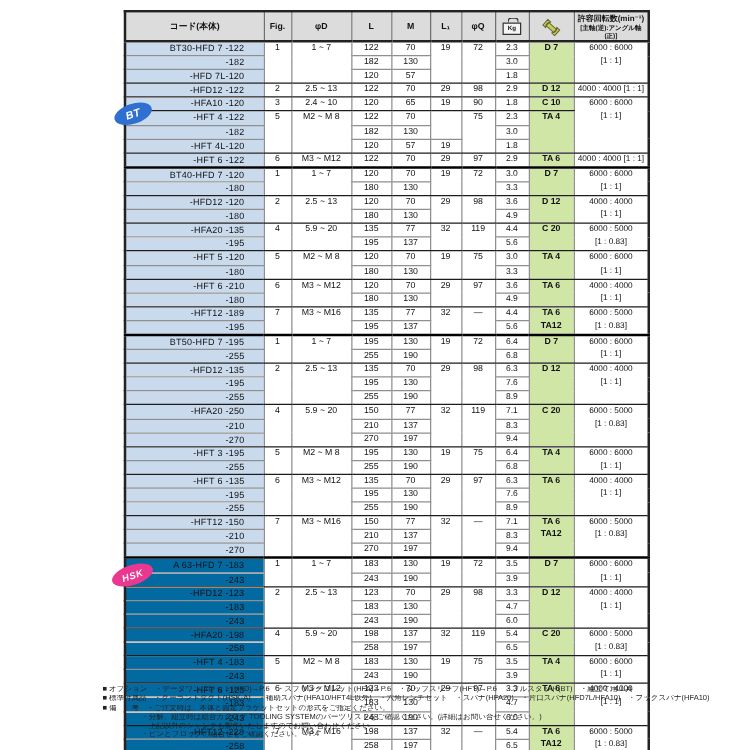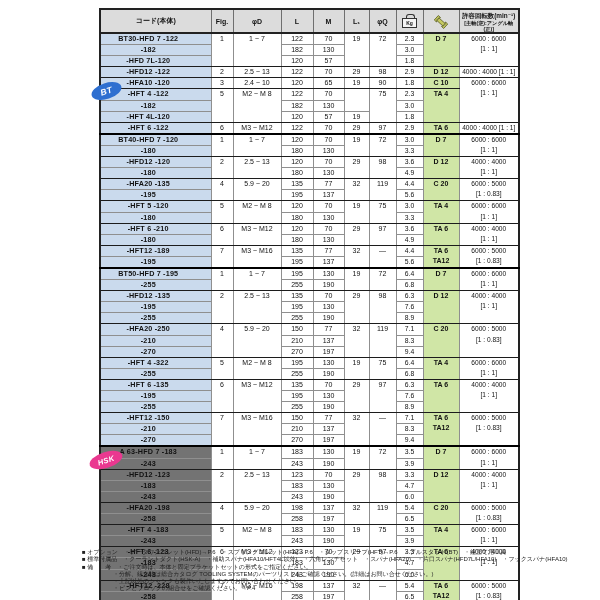--- a/index.html
+++ b/index.html
@@ -21,24 +21,24 @@
     padding:0;overflow:hidden;
   }
   td{
     border:1px solid #8f8f8f;padding:0;overflow:hidden;
     font-size:7px;line-height:10.1px;vertical-align:top;text-align:center;
     white-space:pre-line;
   }
   td.bg{border-bottom:1.5px solid #1c1c1c;}
   td.bs{border-bottom:2.5px solid #000;}
   td.c-code{
-    background:#cadaed;padding-right:15px;
-    font-weight:bold;font-size:7.2px;letter-spacing:0.2px;
-  }
-  td.c-code.hsk{background:#737373;}
+    background:#cadaed;text-align:right;padding-right:15px;
+    font-weight:normal;font-size:7.2px;letter-spacing:0.2px;
+  }
+  td.c-code.hsk{background:#0369a1;}
   td.c-tool{background:#d0e6a6;font-weight:bold;}
   td.c-rpm{font-size:6.6px;}
   td.c-kg{font-size:6.8px;}
   .hd-rpm-sub{display:block;font-size:5.2px;font-weight:bold;line-height:6px;}
   .hd-rpm-main{display:block;font-size:6.4px;line-height:8px;margin-top:2px;}
   .kgicon{width:15px;height:14px;margin:0 auto;position:relative;}
   .kg-handle{
     position:absolute;left:4px;top:0;width:7px;height:5px;
     border:1px solid #333;border-bottom:none;border-radius:3px 3px 0 0;background:#dcdcdc;
   }
@@ -375,21 +375,21 @@
         <td class="c-m" data-name="cell-m">137</td>
         <td class="c-kg" data-name="cell-kg">8.3</td>
       </tr>
       <tr data-name="spec-row">
         <td class="c-code bg" data-name="cell-code">-270</td>
         <td class="c-l bg" data-name="cell-l">270</td>
         <td class="c-m bg" data-name="cell-m">197</td>
         <td class="c-kg bg" data-name="cell-kg">9.4</td>
       </tr>
       <tr data-name="spec-row">
-        <td class="c-code" data-name="cell-code">-HFT 4 -322</td>
+        <td class="c-code" data-name="cell-code">-HFT 3 -195</td>
         <td rowspan="2" class="c-fig bg" data-name="cell-fig">5</td>
         <td rowspan="2" class="c-d bg" data-name="cell-d">M2 ~ M 8</td>
         <td class="c-l" data-name="cell-l">195</td>
         <td class="c-m" data-name="cell-m">130</td>
         <td rowspan="2" class="c-l1 bg" data-name="cell-l1">19</td>
         <td rowspan="2" class="c-q bg" data-name="cell-q">75</td>
         <td class="c-kg" data-name="cell-kg">6.4</td>
         <td rowspan="2" class="c-tool bg" data-name="cell-tool">TA 4</td>
         <td rowspan="2" class="c-rpm bg" data-name="cell-rpm">6000 : 6000
 [1 : 1]</td>

